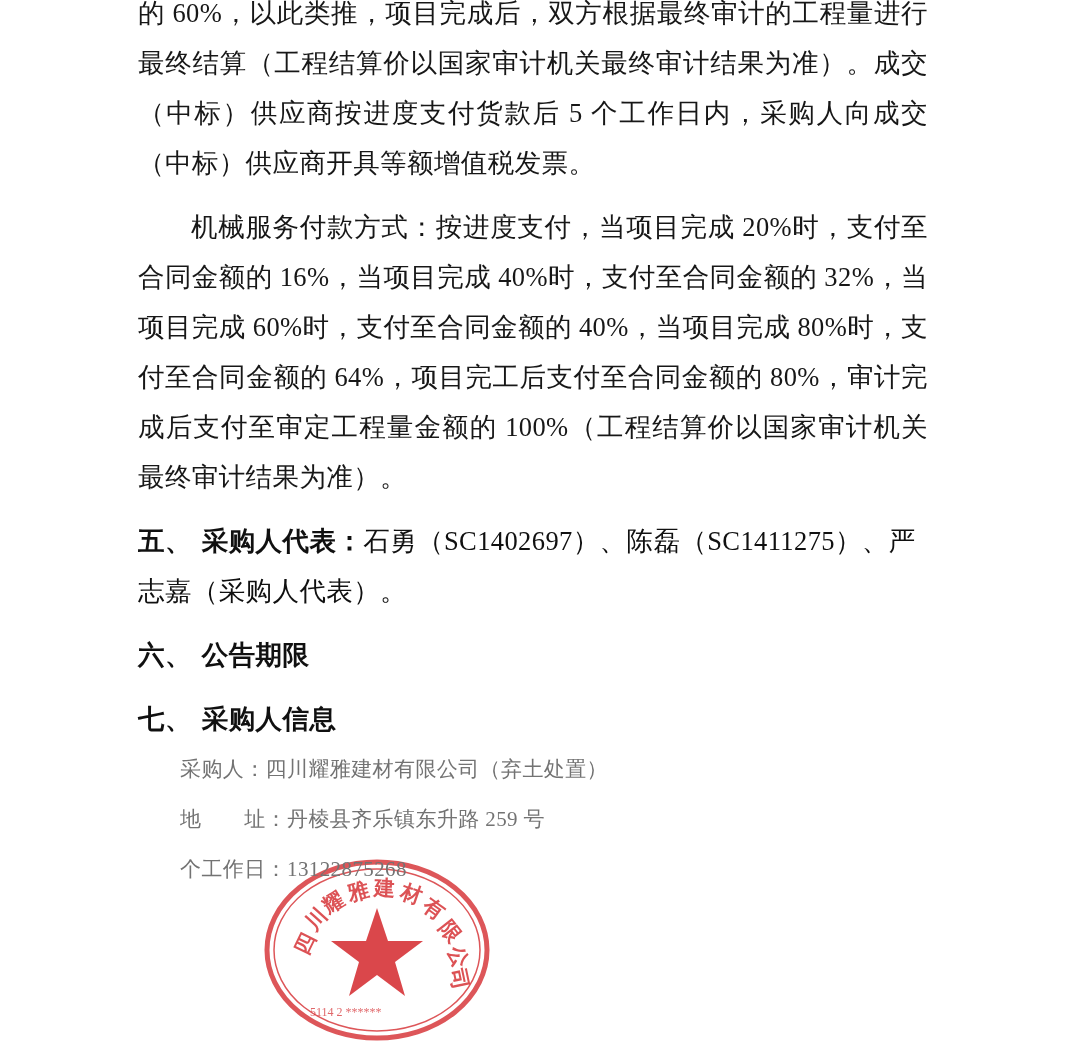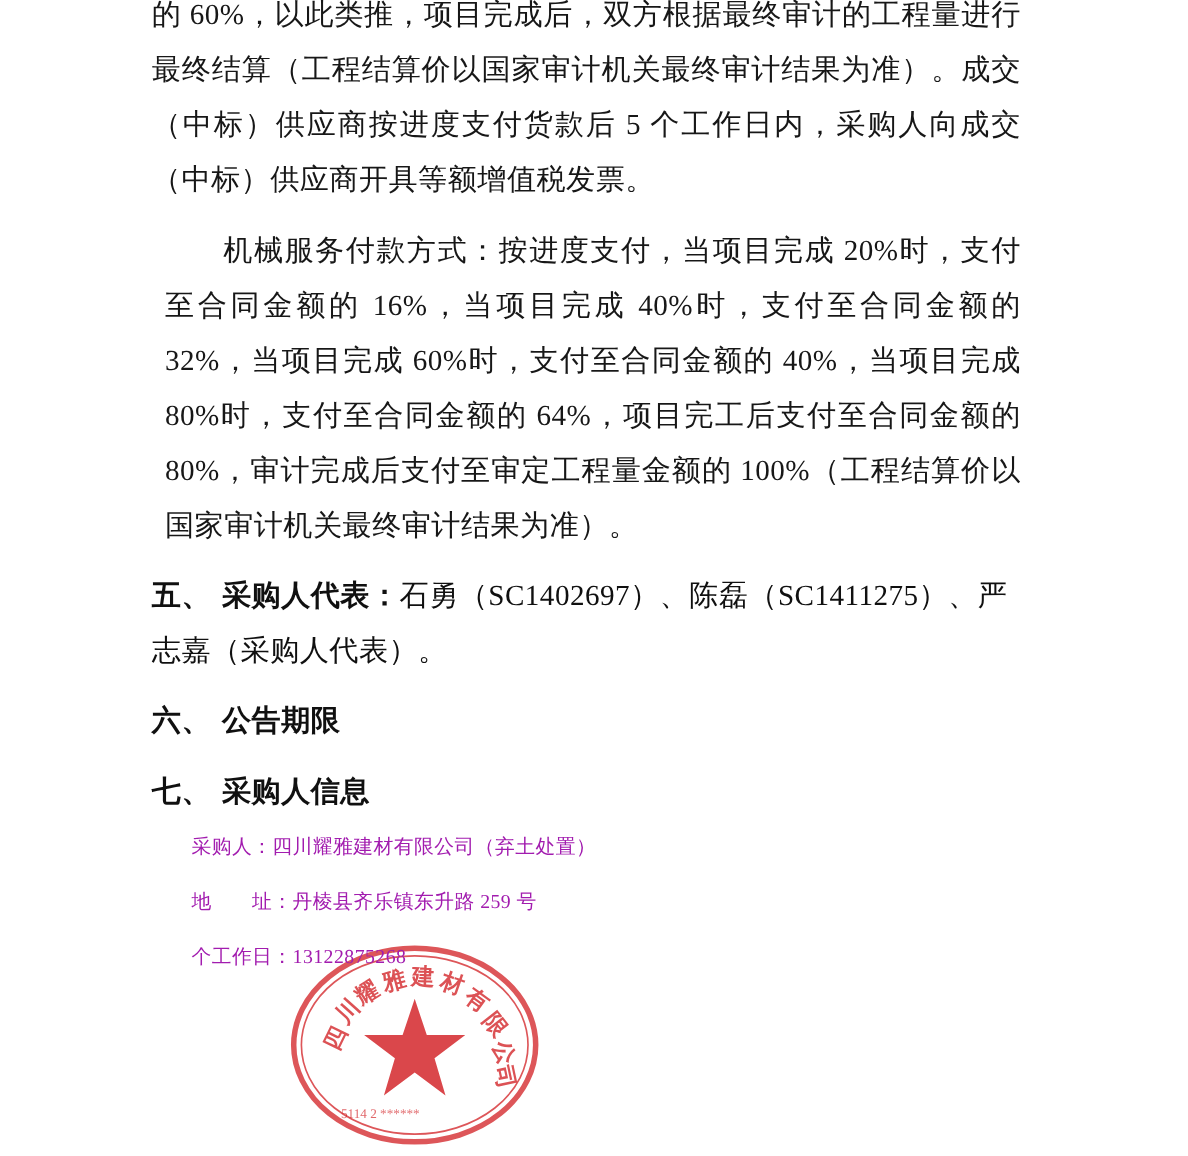--- a/index.html
+++ b/index.html
@@ -32,45 +32,44 @@
     margin: 0 0 0 0;
     font-size: 26.5px;
     line-height: 50px;
     text-align: justify;
     text-justify: inter-ideograph;
     letter-spacing: 0.4px;
     color: #171717;
   }
   p.indent {
     text-indent: 2em;
-    margin-left: 12px;
   }
   .section-head {
     font-size: 26.5px;
     line-height: 50px;
     font-weight: bold;
     letter-spacing: 0.4px;
     color: #101010;
     margin: 0;
   }
   .section-head .num {
     margin-right: 10px;
   }
   .section-head .normal {
     font-weight: normal;
   }
   .gap-sm { height: 14px; }
 
   .info-line {
-    font-size: 18px;
+    font-size: 21px;
     line-height: 50px;
     letter-spacing: 0.4px;
     text-indent: 2em;
     margin: 0;
-    color: #a21caf;
+    color: #737373;
     position: relative;
     z-index: 3;
   }
 
   
   .seal {
     position: absolute;
     left: 262px;
     top: 856px;
     width: 230px;

